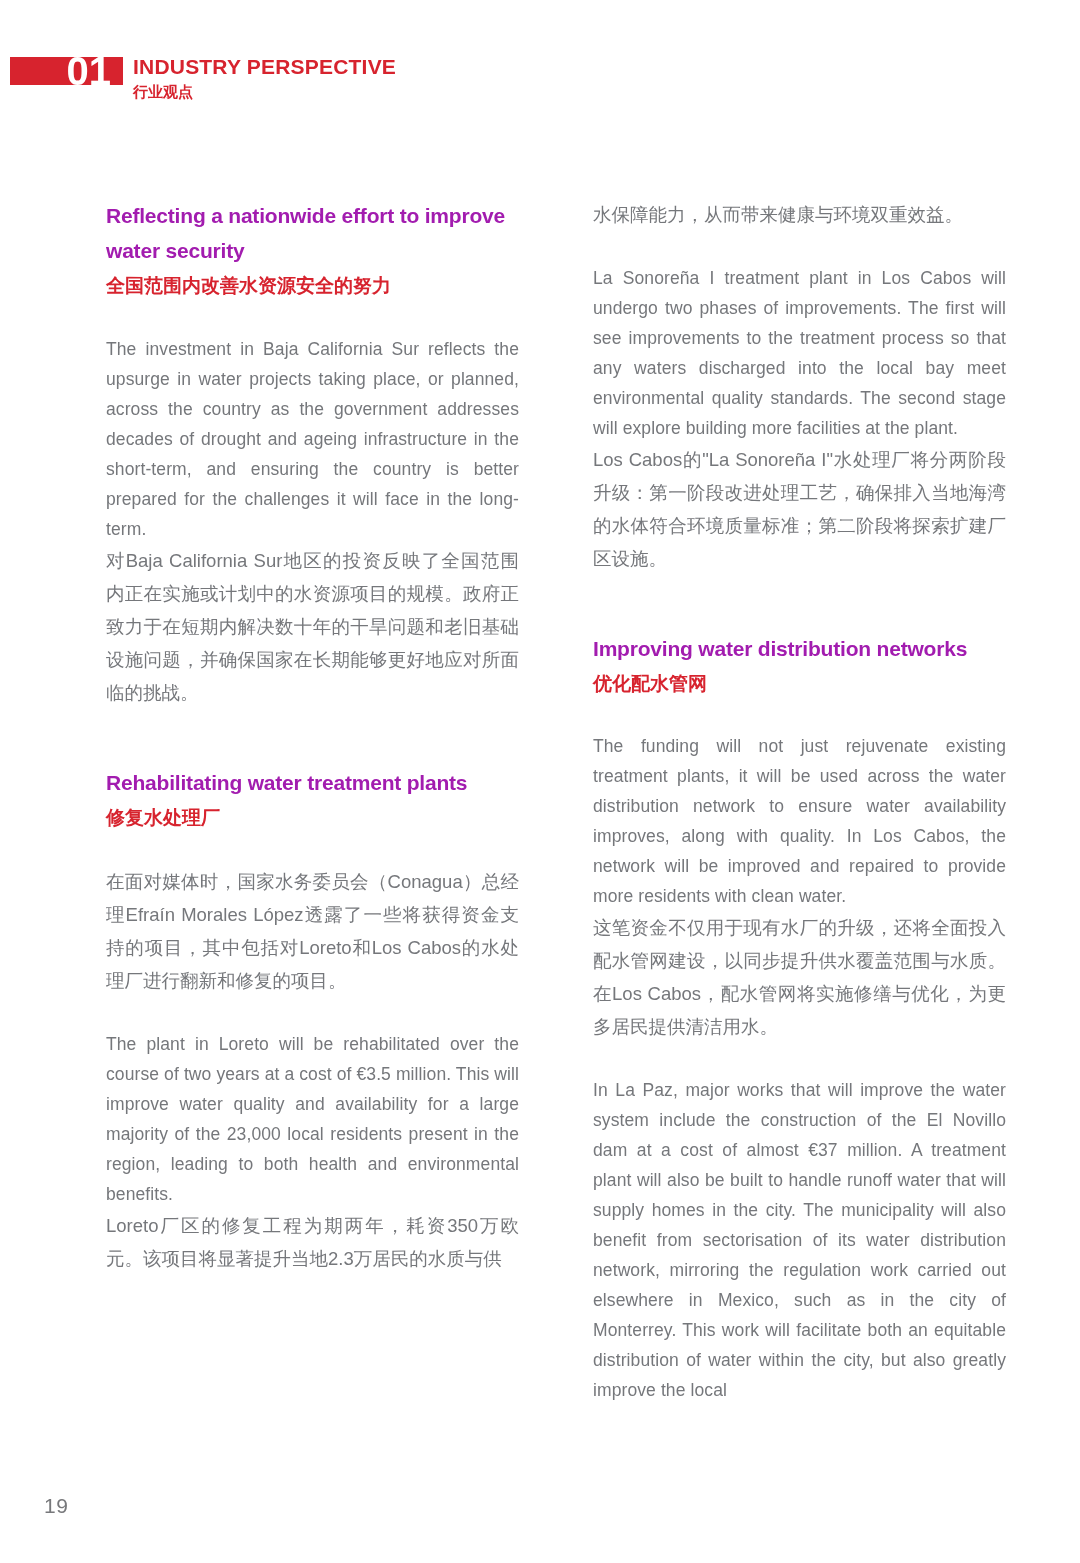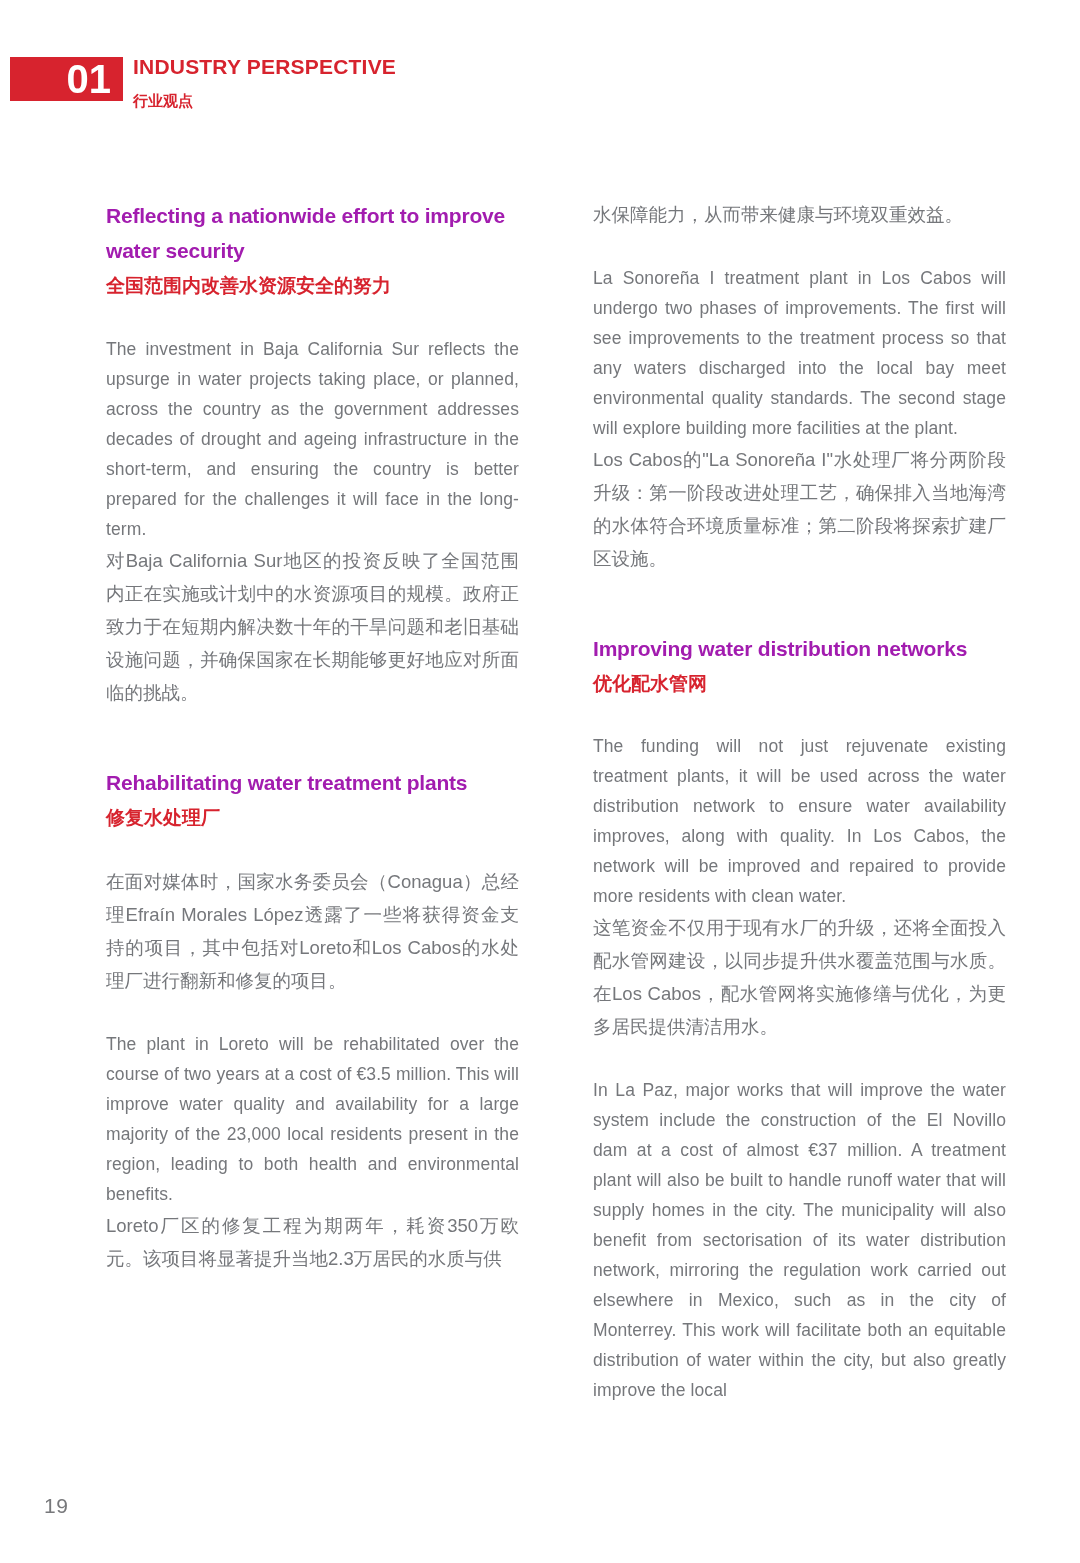--- a/index.html
+++ b/index.html
@@ -5,34 +5,34 @@
   html, body { margin: 0; padding: 0; background: #ffffff; }
   body {
     width: 1080px; height: 1563px; position: relative;
     font-family: "Liberation Sans", "DejaVu Sans", sans-serif;
     -webkit-font-smoothing: antialiased;
   }
   .page { position: absolute; inset: 0; background: #ffffff; overflow: hidden; }
 
   
   .chapter-badge {
-    position: absolute; left: 10px; top: 57px; width: 113px; height: 44px;
+    position: absolute; left: 10px; top: 57px; width: 113px; height: 28px;
     background: #d7232e; display: flex; align-items: center; justify-content: flex-end;
     padding-right: 12px; box-sizing: border-box;
   }
   .chapter-num {
     color: #ffffff; font-weight: 700; font-size: 40px; line-height: 44px; letter-spacing: 0px;
   }
   .masthead-title {
     position: absolute; left: 133px; top: 55px;
     color: #d7232e; font-weight: 700; font-size: 21px; letter-spacing: 0.2px;
   }
   .masthead-subtitle {
     position: absolute; left: 133px; top: 83px;
-    color: #d7232e; font-weight: 700; font-size: 15px; margin-top: 9px;
+    color: #d7232e; font-weight: 700; font-size: 15px;
   }
 
   
   .col { position: absolute; top: 198px; width: 413px; }
   .col-left  { left: 106px; }
   .col-right { left: 593px; }
 
   h2, h3, p { margin: 0; padding: 0; }
 
   .h-en {

